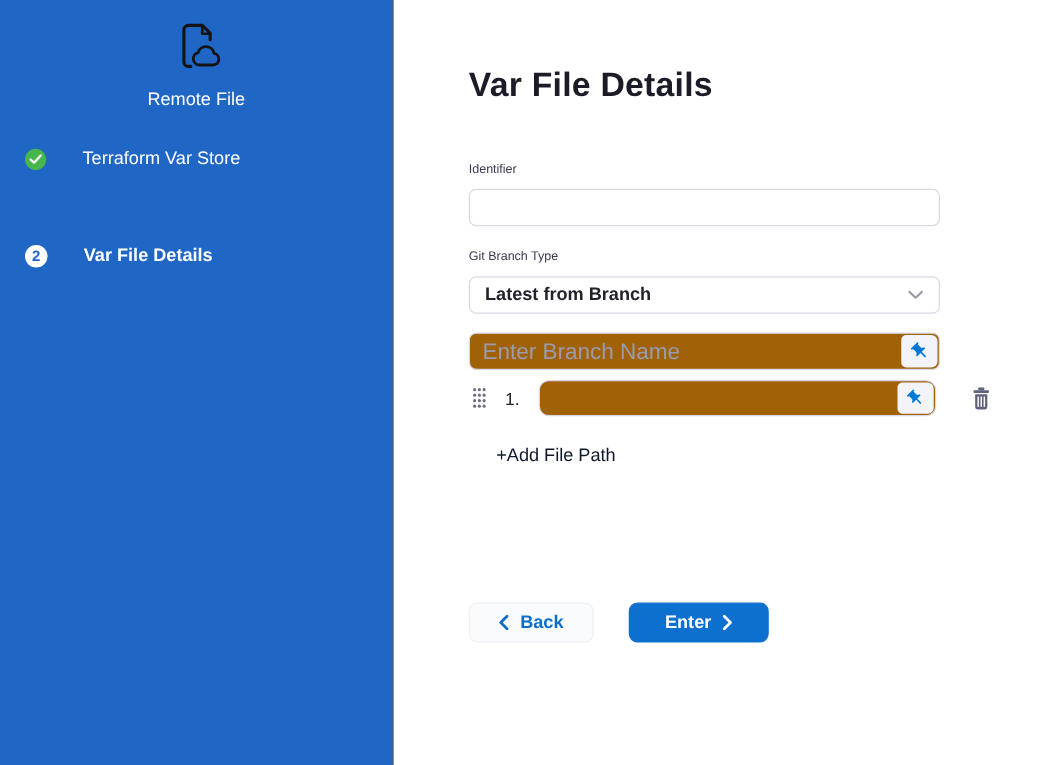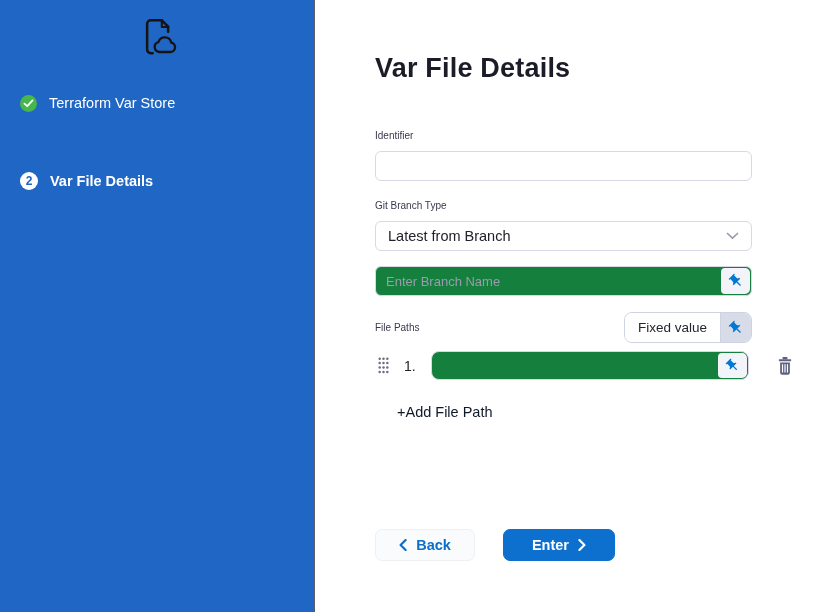--- a/index.html
+++ b/index.html
@@ -4,41 +4,41 @@
 <style>
   html,body{margin:0;padding:0;background:#fff;}
   body{width:836px;height:612px;overflow:hidden;font-family:"Liberation Sans","DejaVu Sans",sans-serif;}
   .app{display:flex;width:836px;height:612px;}
 
   
   .sidebar{width:315px;min-width:315px;height:612px;background:#2066c4;border-right:1px solid #5a5f66;box-sizing:border-box;color:#fff;}
   .wizard-head{text-align:center;padding-top:15px;}
   .wizard-icon{display:inline-block;line-height:0;}
   .wizard-title{margin-top:5px;font-size:14.5px;line-height:18px;color:#fff;}
-  .step{display:flex;align-items:center;padding-left:20px;gap:12px;cursor:pointer;}
+  .step{display:flex;align-items:center;padding-left:20px;gap:29px;cursor:pointer;}
   .step-1{margin-top:29px;}
   .step-2{margin-top:60px;}
   .step-check{width:17px;height:17px;border-radius:50%;background:#47b64c;display:flex;align-items:center;justify-content:center;flex:none;}
   .step-num{width:18px;height:18px;border-radius:50%;background:#fff;color:#2066c4;font-size:12px;font-weight:700;display:flex;align-items:center;justify-content:center;flex:none;}
   .step-label{font-size:14.5px;line-height:18px;color:#fff;}
   .step-2 .step-label{font-weight:700;}
 
   
   .main{flex:1;box-sizing:border-box;padding-left:60px;background:#fff;}
   .page-title{margin:52px 0 0 0;font-size:27px;line-height:33px;font-weight:600;color:#1c1c28;letter-spacing:.2px;}
   .field{width:377px;}
   .f-identifier{margin-top:42px;}
   .f-fetch{margin-top:16px;}
   .f-branch{margin-top:15px;}
   .field-label{font-size:10px;line-height:17px;color:#383a4e;margin-bottom:7px;}
   .text-input{box-sizing:border-box;width:377px;height:30px;border:1px solid #d8d9e5;border-radius:6px;padding:0 10px;font-size:14px;color:#22222a;font-family:inherit;outline:none;background:#fff;}
   .select{box-sizing:border-box;width:377px;height:30px;border:1px solid #d8d9e5;border-radius:6px;background:#fff;display:flex;align-items:center;justify-content:space-between;padding:0 12px;cursor:pointer;}
-  .select-value{font-size:14.5px;font-weight:400;color:#22222a;text-align:right;}
+  .select-value{font-size:14.5px;font-weight:700;color:#22222a;text-align:right;}
   .input-wrap{position:relative;width:377px;height:30px;}
-  .input-wrap input{box-sizing:border-box;width:100%;height:100%;border:1px solid #d8d9e5;border-radius:6px;padding:0 38px 0 10px;font-size:13px;color:#22222a;font-family:inherit;outline:none;background:#15803d;}
+  .input-wrap input{box-sizing:border-box;width:100%;height:100%;border:1px solid #d8d9e5;border-radius:6px;padding:0 38px 0 10px;font-size:18px;color:#22222a;font-family:inherit;outline:none;background:#a16207;}
   .input-wrap input::placeholder{color:#9a9bb0;}
   .pin-btn{position:absolute;top:2px;right:2px;bottom:2px;width:29px;border:none;border-radius:4px 5px 5px 4px;background:#f2f4fa;display:flex;align-items:center;justify-content:center;cursor:pointer;padding:0;}
 
   
   .fp-header{margin-top:16px;width:377px;display:flex;align-items:center;justify-content:space-between;}
   .fv-ctl{display:flex;align-items:stretch;height:29px;border:1px solid #cfd2e0;border-radius:8px;overflow:hidden;cursor:pointer;background:#fff;}
   .fv-btn{display:flex;align-items:center;padding:0 13px;font-size:13.5px;color:#22272d;background:#fff;}
   .fv-pin{width:30px;background:#d8dce9;display:flex;align-items:center;justify-content:center;border-left:1px solid #cfd2e0;}
   .fp-row{margin-top:8px;display:flex;align-items:center;}
   .drag{margin-left:3px;line-height:0;cursor:grab;}
@@ -62,20 +62,21 @@
   <aside class="sidebar">
     <div class="wizard-head">
       <span class="wizard-icon">
         <svg width="46" height="46" viewBox="0 0 48 48" fill="none">
           <path d="M29 5.5 H17.5 A3.8 3.8 0 0 0 13.7 9.3 V36 A3.8 3.8 0 0 0 17.5 39.8 H19.5" stroke="#141414" stroke-width="2.6" stroke-linecap="round"></path>
           <path d="M29 5.5 L35.6 12.1 V17.5" stroke="#141414" stroke-width="2.6" stroke-linecap="round"></path>
           <path d="M29 6.3 V12.5 H35.2" stroke="#141414" stroke-width="2.2" stroke-linejoin="round"></path>
           <path d="M26.5 38.6 h11.3 a4.9 4.9 0 0 0 1.1 -9.7 a6.9 6.9 0 0 0 -13.4 -0.7 a5.3 5.3 0 0 0 1 10.4 Z" fill="#2066c4" stroke="#141414" stroke-width="2.4" stroke-linejoin="round"></path>
         </svg>
       </span>
+      <div class="wizard-title">Remote File</div>
     </div>
 
     <div class="step step-1">
       <span class="step-check">
         <svg width="11" height="9" viewBox="0 0 12 10" fill="none">
           <path d="M1.5 5.2 L4.6 8 L10.5 1.5" stroke="#ffffff" stroke-width="2" stroke-linecap="round" stroke-linejoin="round"></path>
         </svg>
       </span>
       <span class="step-label">Terraform Var Store</span>
     </div>
@@ -112,31 +113,20 @@
         <button class="pin-btn">
           <span style="line-height:0;">
             <svg width="16" height="16" viewBox="0 0 24 24">
               <path transform="rotate(-45 12 12)" d="M16 9V4h1c.55 0 1-.45 1-1s-.45-1-1-1H7c-.55 0-1 .45-1 1s.45 1 1 1h1v5c0 1.66-1.34 3-3 3v2h5.97v7l1 1 1-1v-7H19v-2c-1.66 0-3-1.34-3-3z" fill="#0278d5"></path>
             </svg>
           </span>
         </button>
       </div>
     </div>
 
-    <div class="fp-header">
-      <div class="field-label" style="margin-bottom:0;">File Paths</div>
-      <div class="fv-ctl">
-        <span class="fv-btn">Fixed value</span>
-        <span class="fv-pin">
-          <svg width="16" height="16" viewBox="0 0 24 24">
-            <path transform="rotate(-45 12 12)" d="M16 9V4h1c.55 0 1-.45 1-1s-.45-1-1-1H7c-.55 0-1 .45-1 1s.45 1 1 1h1v5c0 1.66-1.34 3-3 3v2h5.97v7l1 1 1-1v-7H19v-2c-1.66 0-3-1.34-3-3z" fill="#0278d5"></path>
-          </svg>
-        </span>
-      </div>
-    </div>
 
     <div class="fp-row">
       <span class="drag">
         <svg width="11" height="17" viewBox="0 0 11 17">
           <g fill="#6b6d85">
             <circle cx="1.7" cy="1.7" r="1.25"></circle>
               <circle cx="5.5" cy="1.7" r="1.25"></circle>
               <circle cx="9.3" cy="1.7" r="1.25"></circle>
             <circle cx="1.7" cy="6.1" r="1.25"></circle>
               <circle cx="5.5" cy="6.1" r="1.25"></circle>

